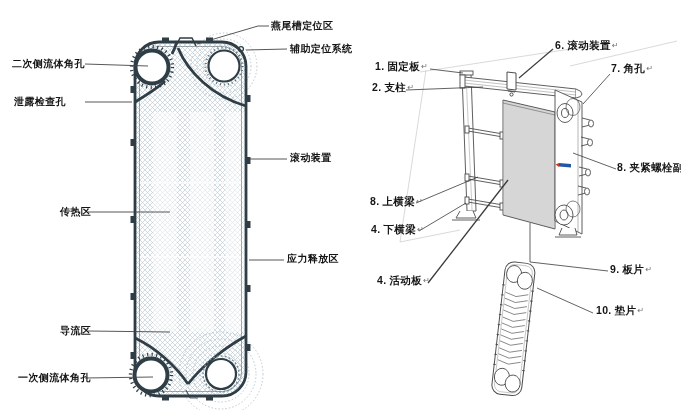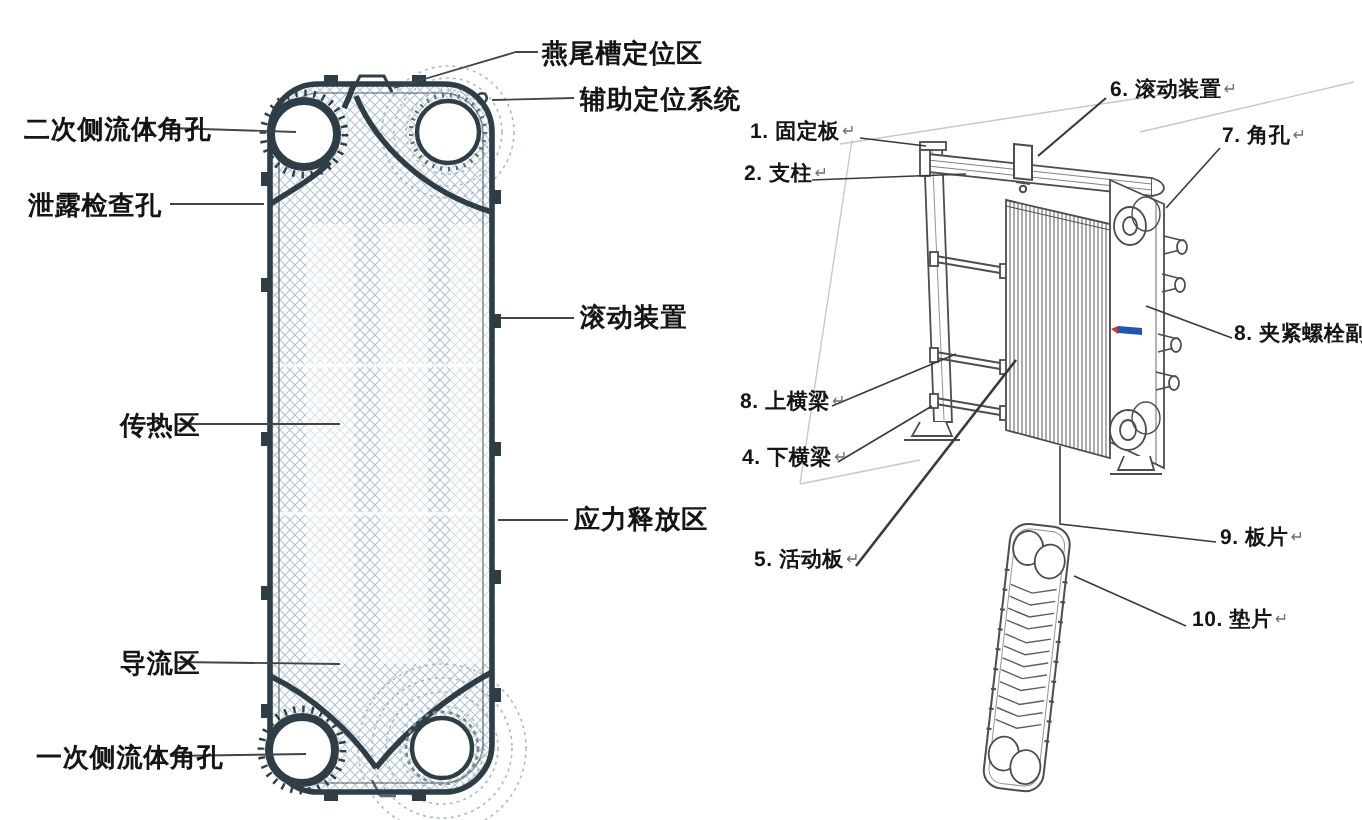--- a/index.html
+++ b/index.html
@@ -2,21 +2,21 @@
 <html><head>
 <meta charset="utf-8">
 <style>
   html,body{margin:0;padding:0;background:#fff;}
   .canvas{
     position:relative;width:681px;height:410px;background:#ffffff;overflow:hidden;
     font-family:"Liberation Sans",sans-serif;
   }
   .fig{position:absolute;top:0;}
   .lbl{position:absolute;color:#151515;font-weight:700;white-space:nowrap;line-height:1.1;}
-  .lbl-left{font-size:13px;letter-spacing:0.4px;}
+  .lbl-left{font-size:10px;letter-spacing:0.4px;}
   .lbl-num{font-size:10.5px;letter-spacing:0.3px;}
   .ret{color:#707070;font-weight:400;font-size:8px;margin-left:1px;vertical-align:1px;}
 </style>
 </head>
 <body>
 
 <div class="canvas">
 
   <svg class="fig" style="left:0" width="340" height="410" viewBox="0 0 340 410">
     <defs>
@@ -231,20 +231,20 @@
   <div class="lbl lbl-left" style="left:18px;top:372px"><span>一次侧流体角孔</span></div>
   <div class="lbl lbl-left" style="left:271px;top:20px"><span>燕尾槽定位区</span></div>
   <div class="lbl lbl-left" style="left:290px;top:43px"><span>辅助定位系统</span></div>
   <div class="lbl lbl-left" style="left:290px;top:152px"><span>滚动装置</span></div>
   <div class="lbl lbl-left" style="left:287px;top:253px"><span>应力释放区</span></div>
 
   <div class="lbl lbl-num" style="left:375px;top:61px"><span>1. 固定板</span><span class="ret">↵</span></div>
   <div class="lbl lbl-num" style="left:372px;top:82px"><span>2. 支柱</span><span class="ret">↵</span></div>
   <div class="lbl lbl-num" style="left:370px;top:196px"><span>8. 上横梁</span><span class="ret">↵</span></div>
   <div class="lbl lbl-num" style="left:371px;top:224px"><span>4. 下横梁</span><span class="ret">↵</span></div>
-  <div class="lbl lbl-num" style="left:377px;top:275px"><span>5. 活动板</span><span class="ret">↵</span></div>
+  <div class="lbl lbl-num" style="left:377px;top:275px"><span>4. 活动板</span><span class="ret">↵</span></div>
   <div class="lbl lbl-num" style="left:555px;top:40px"><span>6. 滚动装置</span><span class="ret">↵</span></div>
   <div class="lbl lbl-num" style="left:611px;top:63px"><span>7. 角孔</span><span class="ret">↵</span></div>
   <div class="lbl lbl-num" style="left:617px;top:162px"><span>8. 夹紧螺栓副</span></div>
   <div class="lbl lbl-num" style="left:610px;top:264px"><span>9. 板片</span><span class="ret">↵</span></div>
   <div class="lbl lbl-num" style="left:596px;top:305px"><span>10. 垫片</span><span class="ret">↵</span></div>
 
 </div>
 
 </body></html>

